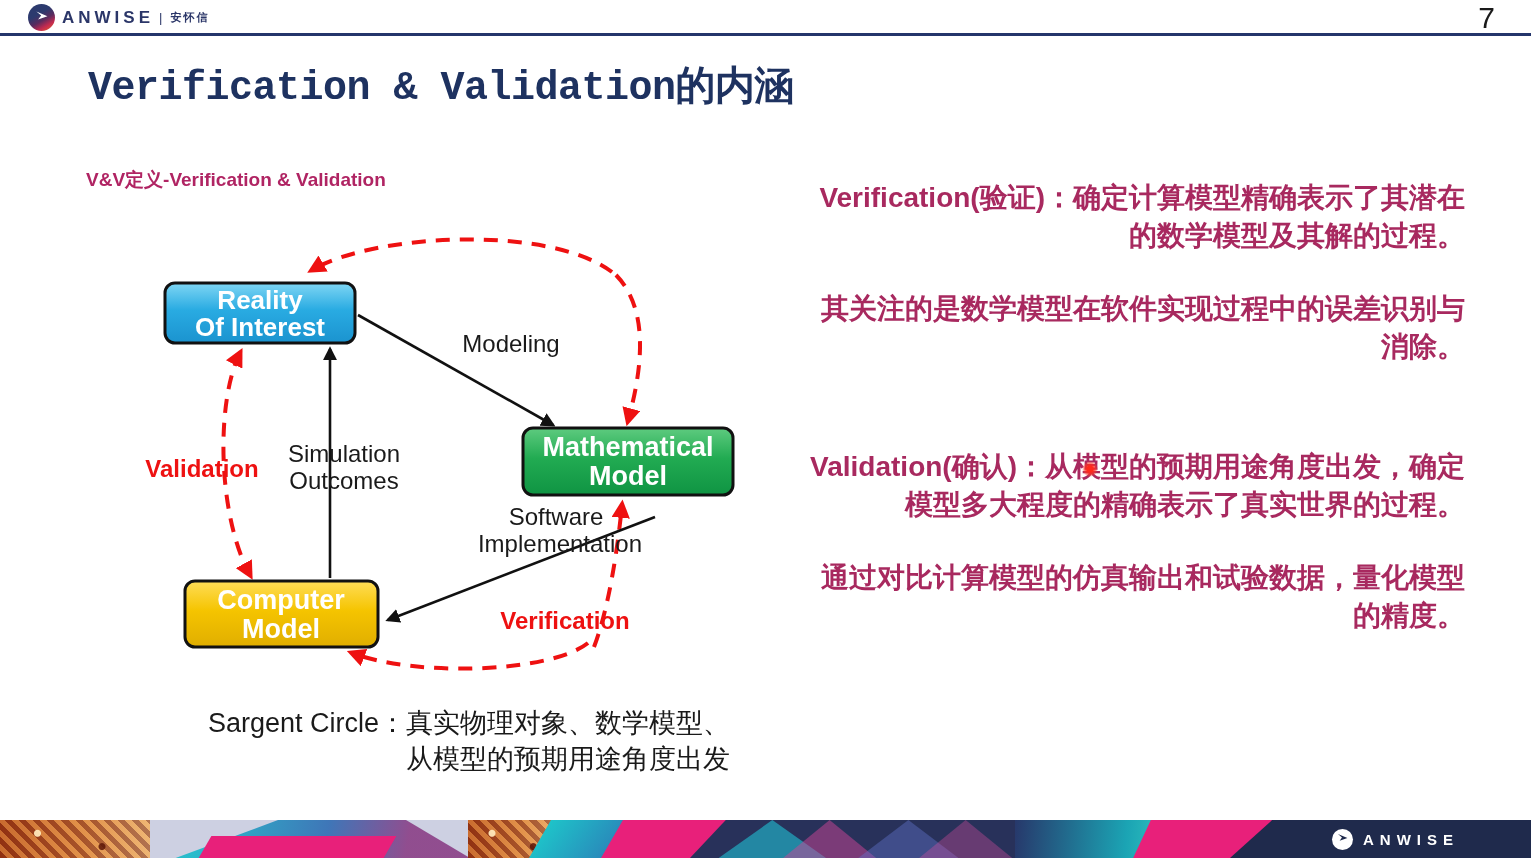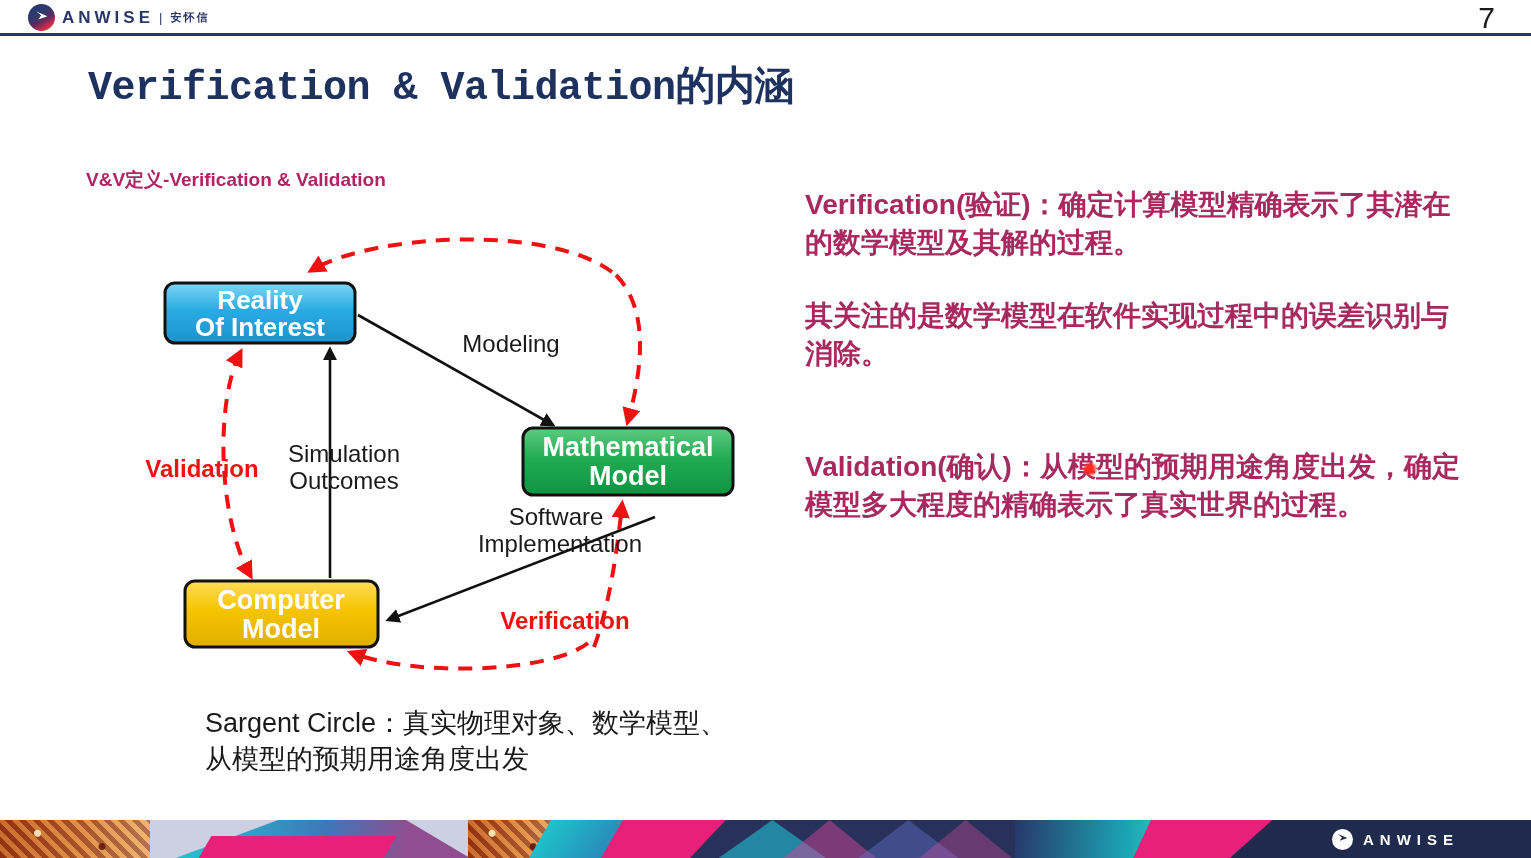--- a/index.html
+++ b/index.html
@@ -1,17 +1,17 @@
 <!DOCTYPE html>
 <html><head>
 <meta charset="utf-8">
 <style>
   * { margin:0; padding:0; box-sizing:border-box; }
   body { font-family:"Liberation Sans","DejaVu Sans",sans-serif; background:#fff; }
-  .slide { position:relative; width:1531px; height:858px; background:#fff; overflow:hidden; }
+  .slide { position:relative; width:1531px; height:858px; background:#fff; overflow:hidden;text-align:right; }
 
   
   .header { position:absolute; left:0; top:0; width:100%; height:36px; background:#fff;
             border-bottom:3px solid #24356b; }
   .brand { position:absolute; left:28px; top:4px; display:flex; align-items:center; gap:7px; }
   .brand-icon { position:relative; width:27px; height:27px; border-radius:50%;
        background:linear-gradient(150deg,#2c3a6e 38%,#5a2b5e 58%,#c22a50 76%,#e0582f 95%); }
   .brand-icon::after { content:""; position:absolute; inset:5px;
        background:#fff; clip-path:polygon(20% 15%,85% 42%,30% 62%,48% 38%); }
   .brand-name { font-size:17px; font-weight:700; letter-spacing:4px; color:#2b3668; }
@@ -20,21 +20,21 @@
   .page-num { position:absolute; right:36px; top:1px; font-size:30px; color:#1a1a1a; }
 
   
   .title { position:absolute; left:88px; top:58px; font-size:40px; font-weight:700;
            color:#1e3260; letter-spacing:-0.5px;font-family:Liberation Mono, monospace; }
   .subtitle { position:absolute; left:86px; top:167px; font-size:19px; font-weight:700;
               color:#b02463; }
 
   
   .rcol p { color:#a8295f; font-weight:700; font-size:28px; line-height:1.34; width:660px; }
-  .blk1 { position:absolute; left:805px; top:186px; }
+  .blk1 { position:absolute; left:805px; top:179px; }
   .blk2 { position:absolute; left:805px; top:448px; }
   .rcol p + p { margin-top:36px; }
   .laser-dot { position:absolute; left:1082px; top:461px; width:16px; height:16px; border-radius:50%;
        background:radial-gradient(circle,#ff2a1a 0 3px, rgba(255,60,40,.55) 6px, rgba(255,80,60,0) 8px); }
 
   
   .diagram { position:absolute; left:120px; top:225px; }
   .diagram text { font-family:"Liberation Sans","DejaVu Sans",sans-serif; }
 
   
@@ -161,20 +161,21 @@
   </svg>
 
   <div class="caption">Sargent Circle：真实物理对象、数学模型、从模型的预期用途角度出发</div>
 
   <div class="rcol blk1">
     <p>Verification(验证)：确定计算模型精确表示了其潜在的数学模型及其解的过程。</p>
     <p>其关注的是数学模型在软件实现过程中的误差识别与消除。</p>
   </div>
   <div class="rcol blk2">
     <p>Validation(确认)：从模型的预期用途角度出发，确定模型多大程度的精确表示了真实世界的过程。</p>
+    <p>通过对比计算模型的仿真输出和试验数据，量化模型的精度。</p>
   </div>
   <div class="laser-dot"></div>
 
   <div class="footer">
     <div class="fz mosaic m1"></div>
     <div class="fz teal-tri"></div>
     <div class="fz mag para p1"></div>
     <div class="fz mosaic m2"></div>
     <div class="fz para p2"></div>
     <div class="fz mag para p3"></div>

